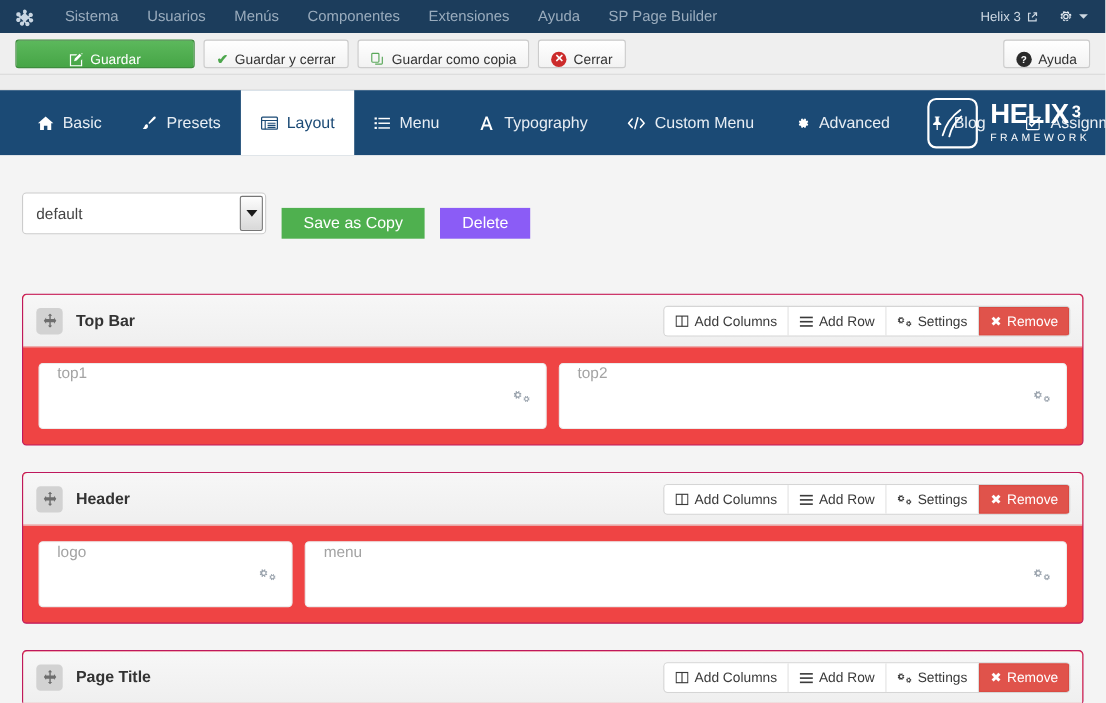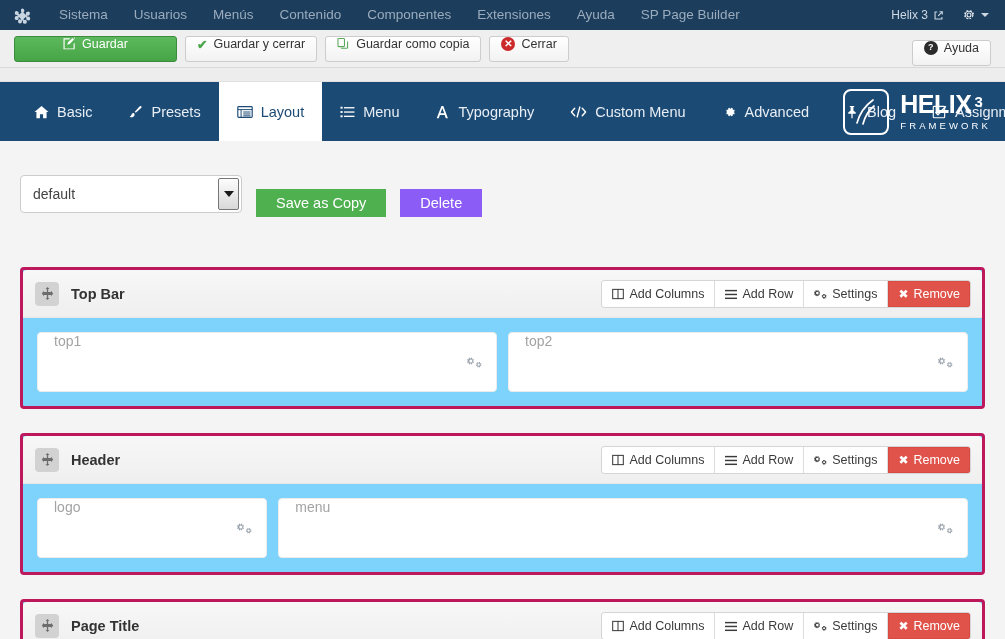--- a/index.html
+++ b/index.html
@@ -49,21 +49,21 @@
   }
 
   
   .toolbar {
     height:38px; background:#efefef;
     border-bottom:1px solid #d9d9d9;
     display:flex; align-items:center;
     padding:0 14px; position:relative;
   }
   .btn {
-    display:inline-flex; align-items:flex-start; gap:6px;
+    display:inline-flex; align-items:flex-end; gap:6px;
     height:26px; padding:0 11px;
     font-size:12.5px; border-radius:3px;
     border:1px solid #ccc; background:linear-gradient(#fff,#f2f2f2);
     color:#333; cursor:pointer; white-space:nowrap;
     margin-right:8px;
   }
   .btn-save {
     background:linear-gradient(#5cb85c,#46a546);
     border:1px solid #3d8b3d; color:#fff;
     width:163px; justify-content:center;
@@ -146,21 +146,21 @@
   .btn-lg {
     height:28px; padding:0 20px; font-size:14.5px; border-radius:0;
     border:none; color:#fff; cursor:pointer;
     font-family:Liberation Sans, sans-serif;
   }
   .btn-green { background:#4fb04f; }
   .btn-red { background:#8b5cf6; }
 
   
   .section {
-    background:#7dd3fc; border:3px solid #be185d; border-radius:4px;
+    background:#ef4444; border:1px solid #be185d; border-radius:4px;
     margin-bottom:24px;
   }
   .section-head {
     height:48px; display:flex; align-items:center;
     padding:0 12px; position:relative;
     background:linear-gradient(#f7f7f7,#efefef);
     border-bottom:1px solid #e6e6e6;
     border-radius:4px 4px 0 0;
   }
   .drag-handle {
@@ -209,21 +209,20 @@
   <div class="joomla-logo">
     <svg width="18" height="18" viewBox="0 0 24 24" fill="#c9d6e2">
       <path d="M9.4 4.3a2.6 2.6 0 1 1 3.7 3.7l-.6.6 3.1 3.1.6-.6a2.6 2.6 0 1 1 1.4 1.4l-.6.6 1.1 1.1a2.6 2.6 0 1 1-1.5 1.5l-1-1.1-3.1 3.1 1 1a2.6 2.6 0 1 1-1.4 1.5l-1.1-1.1-.6.6a2.6 2.6 0 1 1-1.4-1.5l.6-.6-3.1-3.1-.6.6a2.6 2.6 0 1 1-1.5-1.4l.6-.6-1-1.1A2.6 2.6 0 1 1 6 10.4l1.1 1 3.1-3.1-1-1.1Z"></path>
     </svg>
   </div>
 
   <div class="admin-menu">
     <div class="admin-menu-item">Sistema</div>
     <div class="admin-menu-item">Usuarios</div>
     <div class="admin-menu-item">Menús</div>
-    <div class="admin-menu-item">Contenido</div>
     <div class="admin-menu-item">Componentes</div>
     <div class="admin-menu-item">Extensiones</div>
     <div class="admin-menu-item">Ayuda</div>
     <div class="admin-menu-item">SP Page Builder</div>
   </div>
 
   <div class="admin-right">
     <div class="admin-site-link">
       <span>Helix 3</span>
       <span class="ext-ico">

